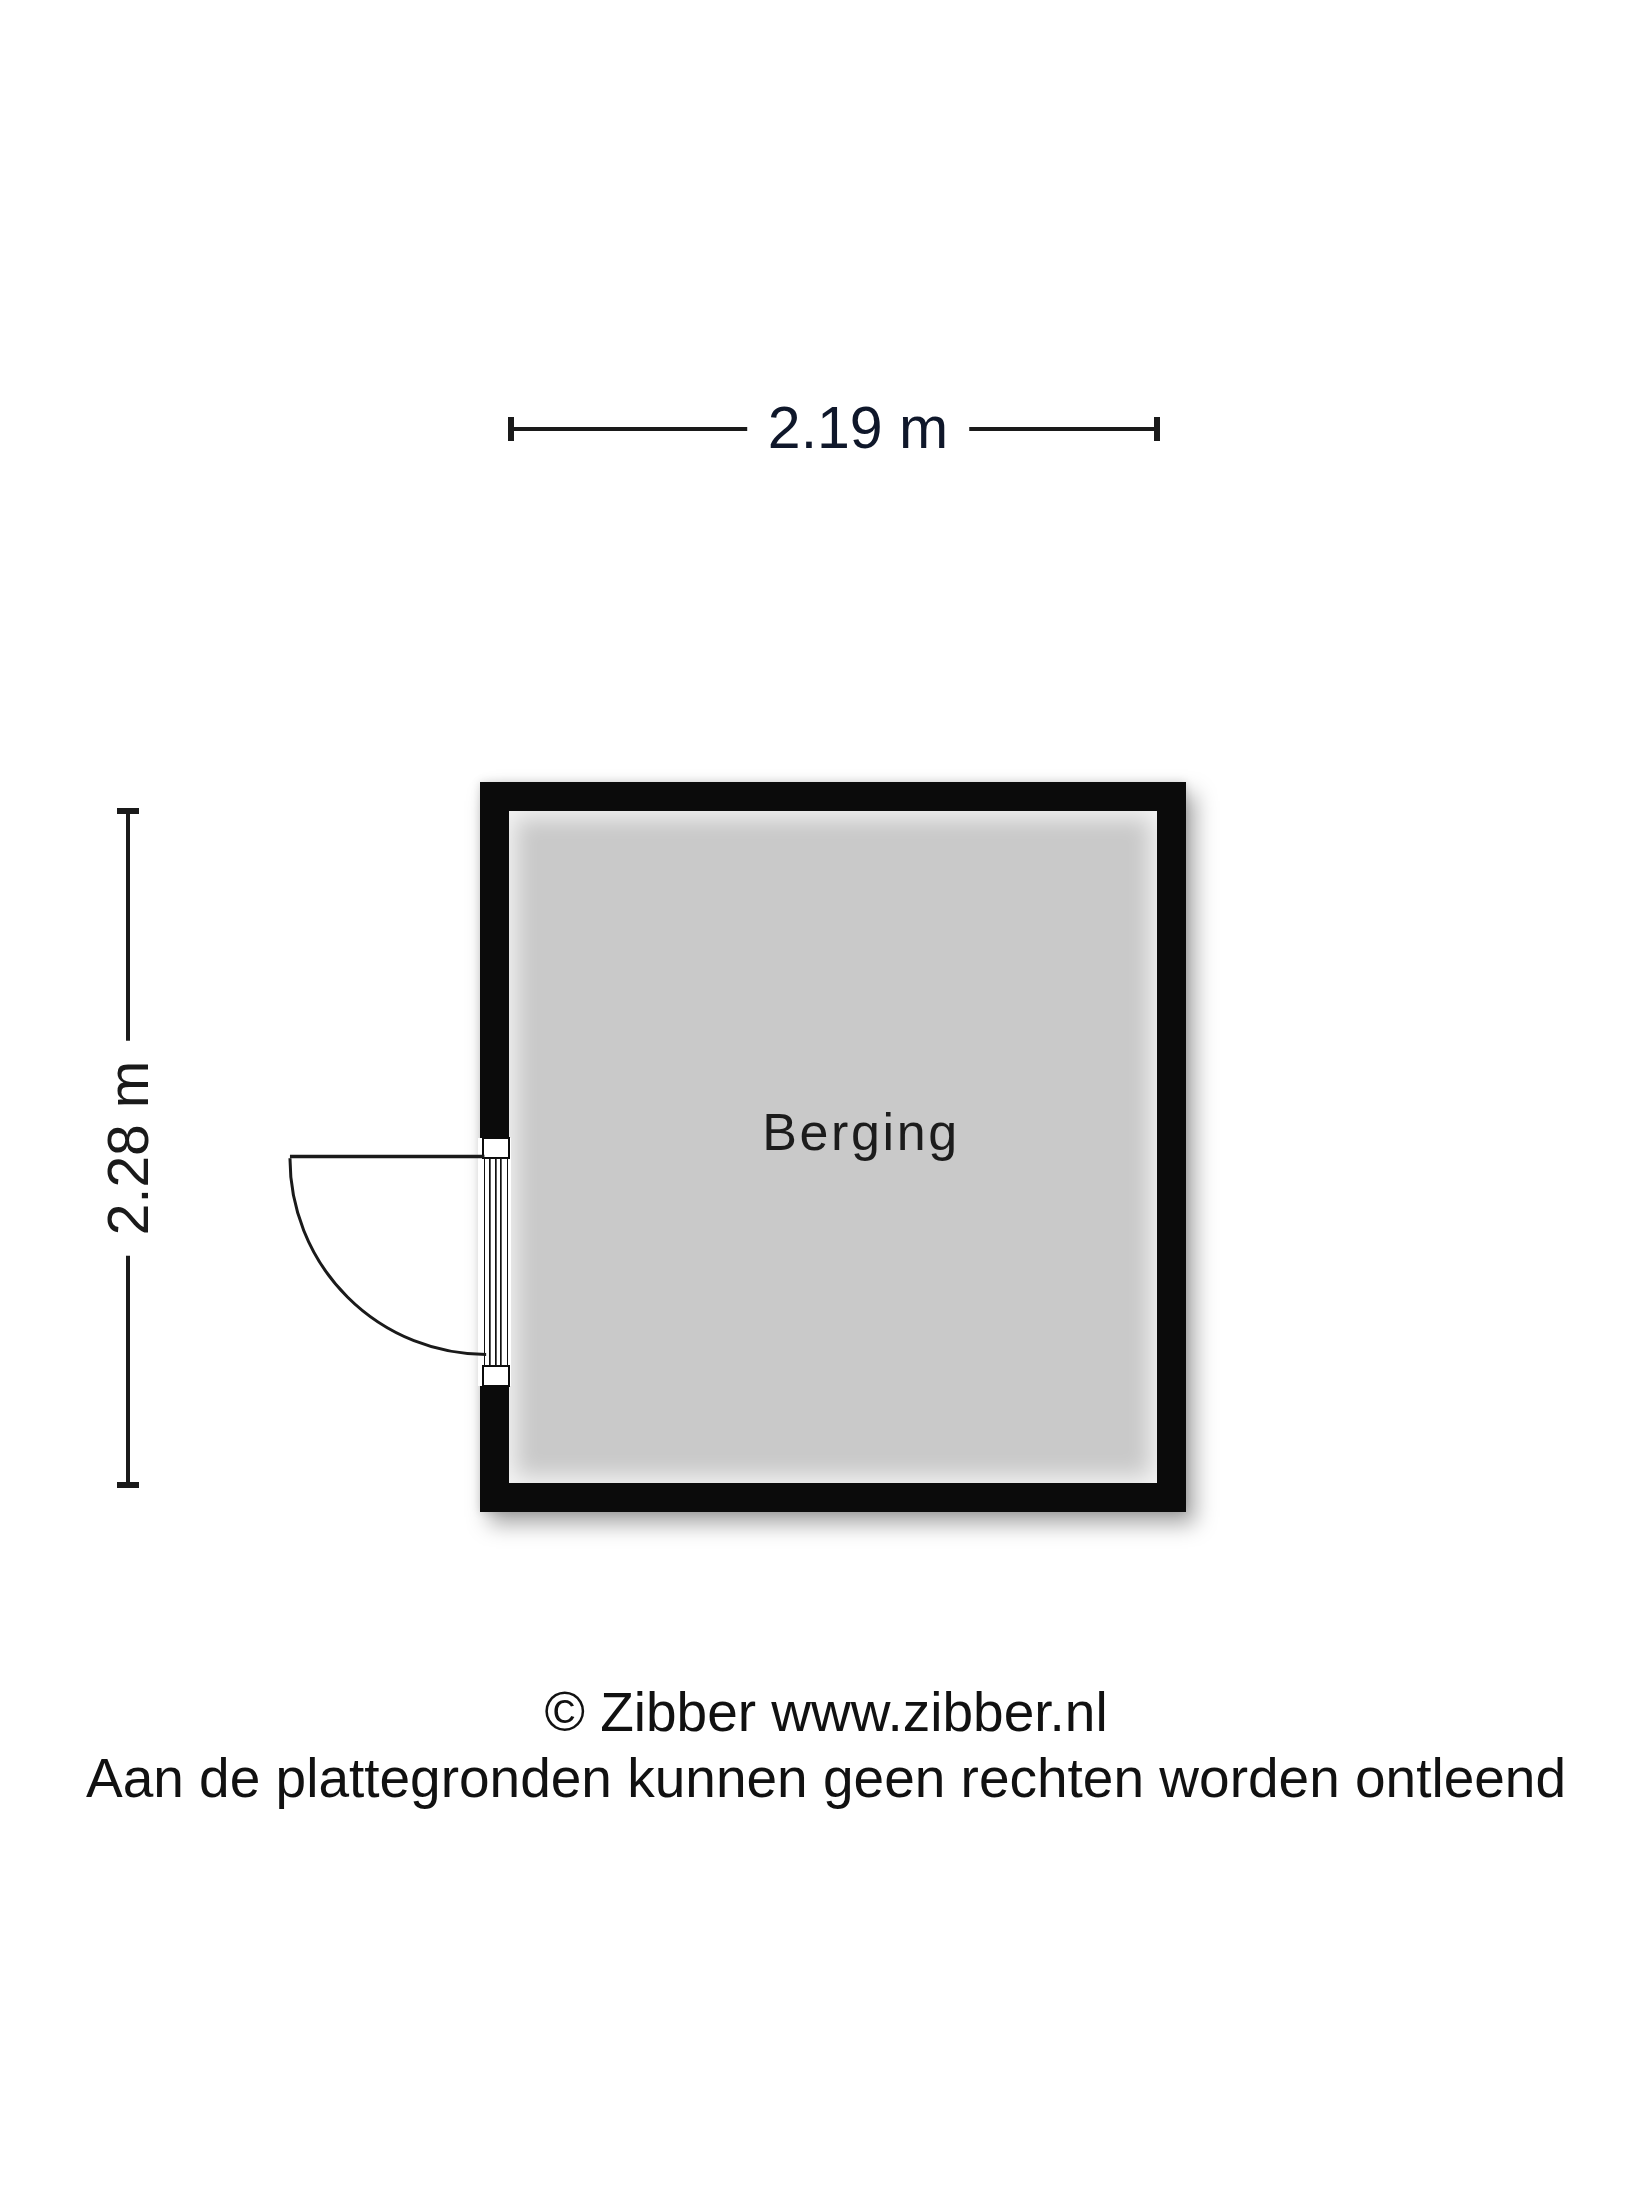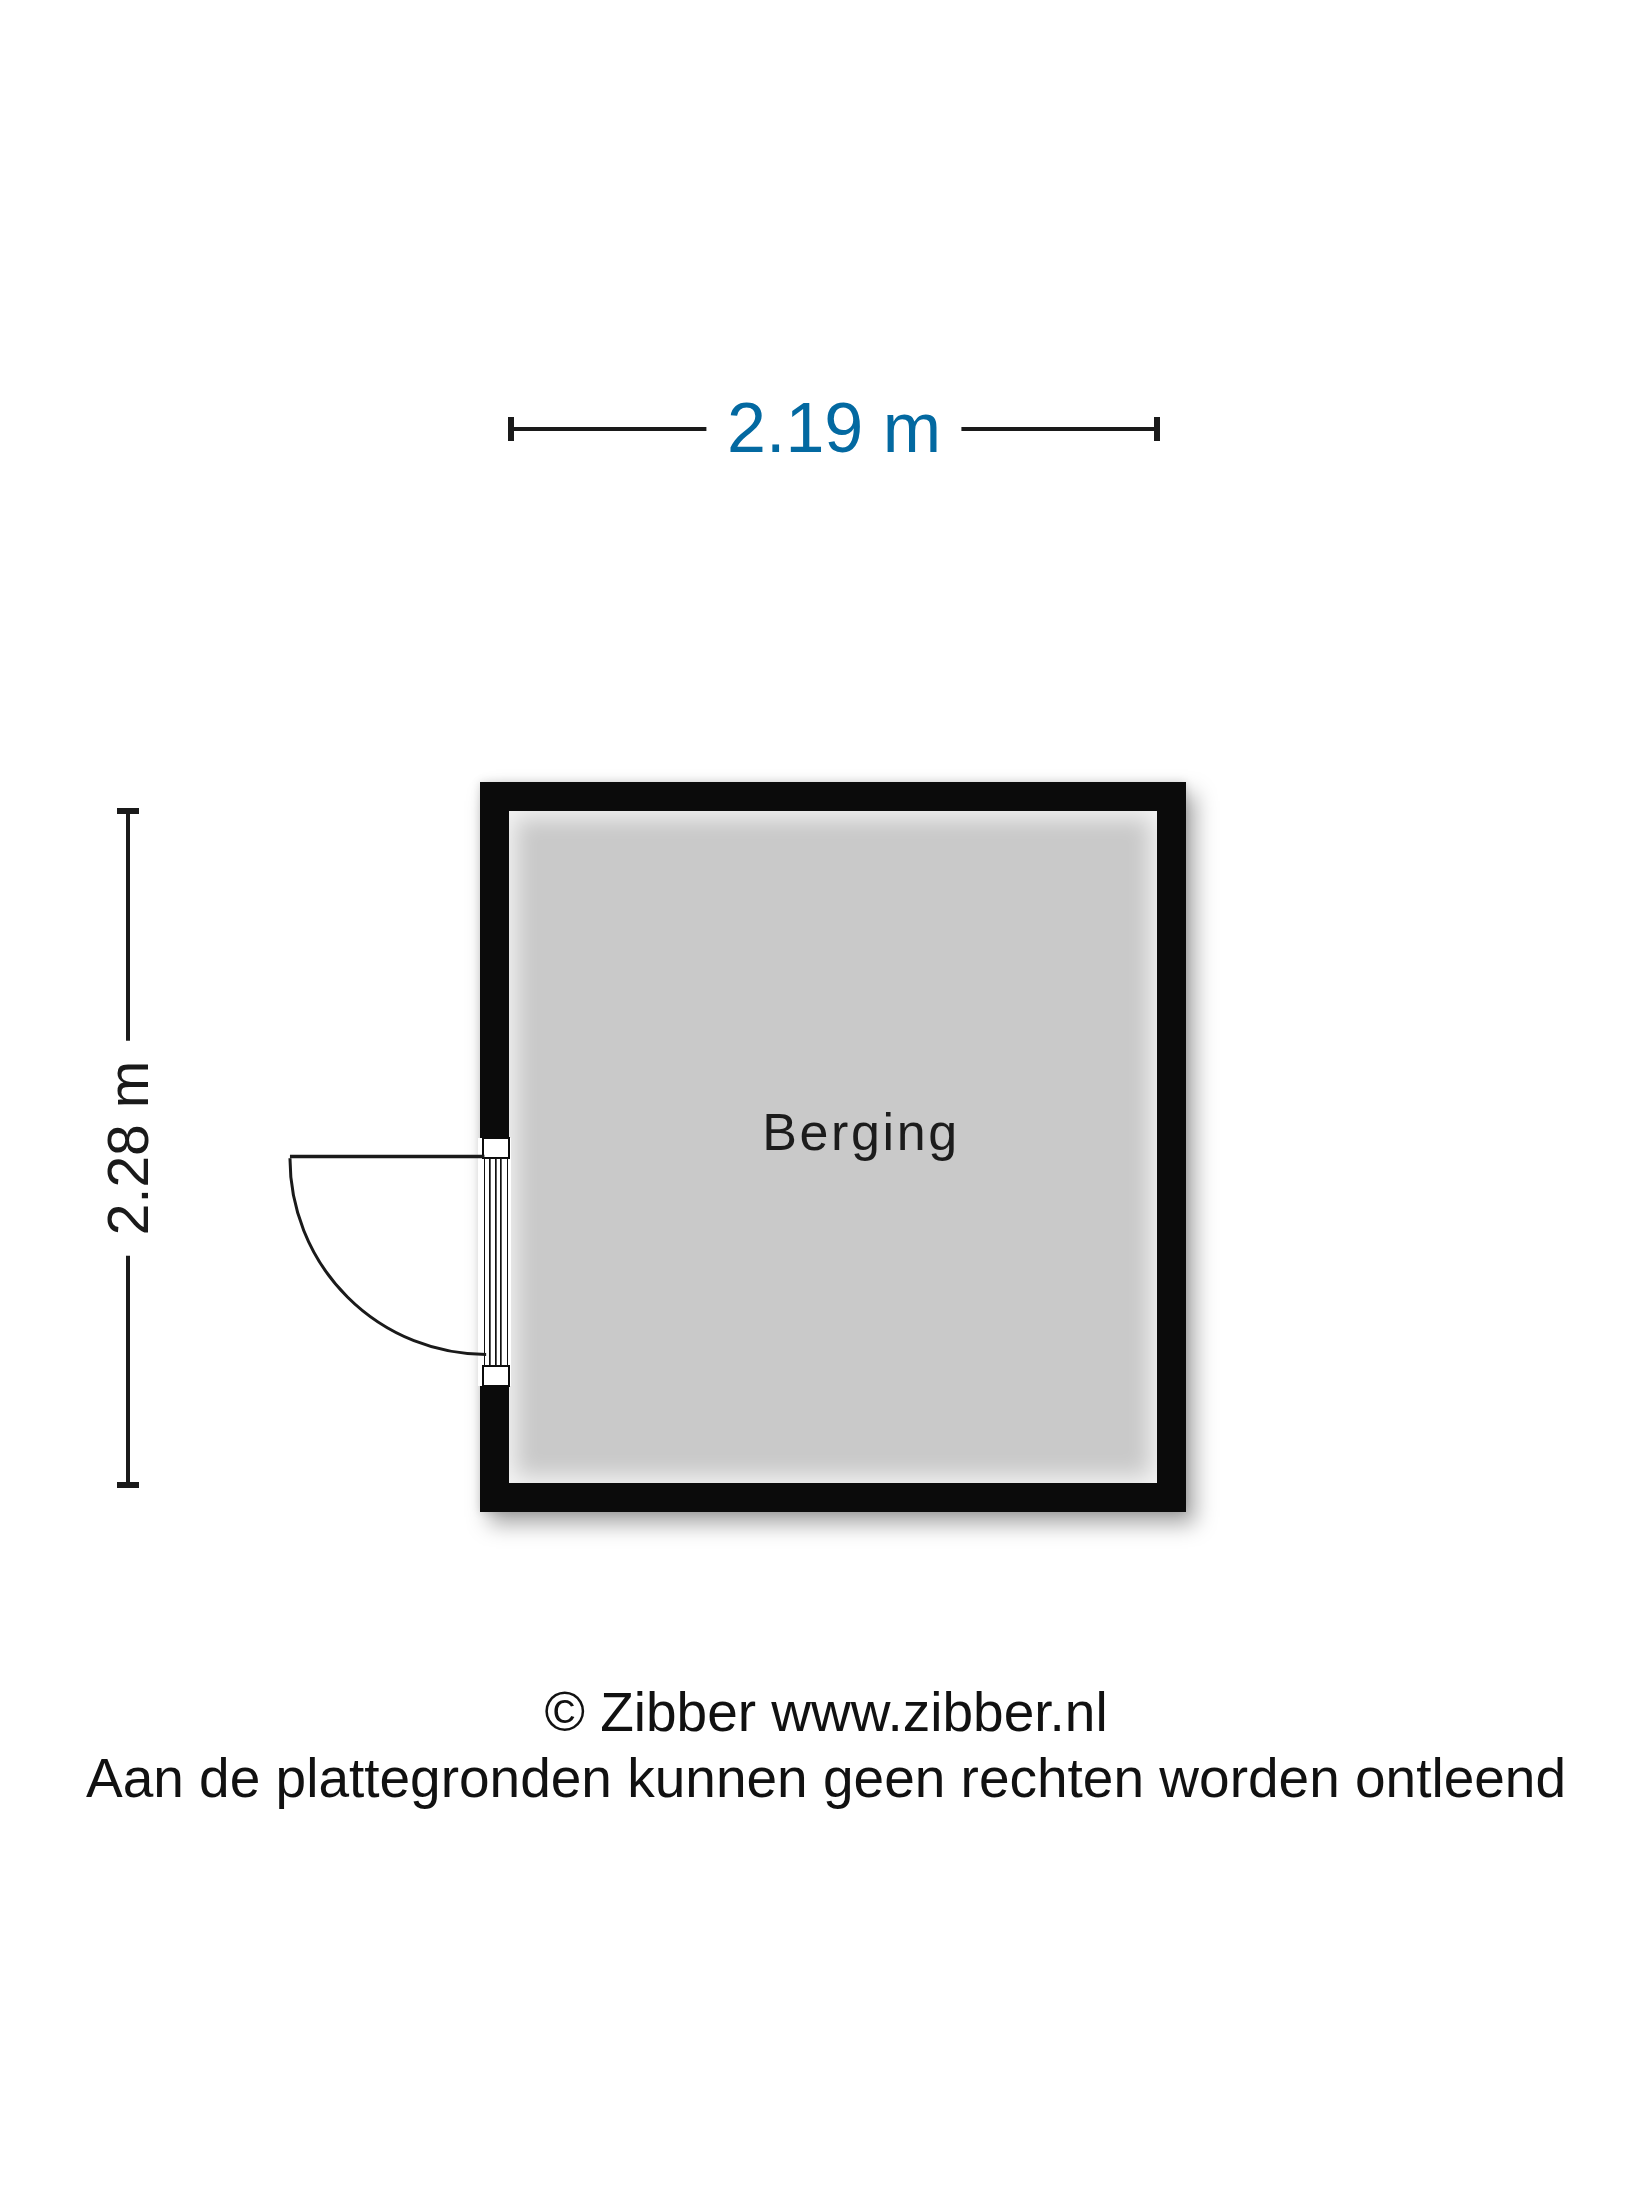--- a/index.html
+++ b/index.html
@@ -40,26 +40,26 @@
     position: absolute;
     width: 22.4px; height: 5.2px;
     background: #1a1a1a;
     left: -9.5px;
   }
   .tick-h.start { top: -2.6px; }
   .tick-h.end   { bottom: -2.6px; }
 
   .dim-label-h {
     position: absolute;
-    left: 834px; top: 428px;
+    left: 858px; top: 428px;
     transform: translate(-50%, -50%);
     background: #ffffff;
     padding: 0 20.6px;
-    font-size: 70px;
-    color: #0369a1;
+    font-size: 59px;
+    color: #0f172a;
     white-space: nowrap;
   }
   .dim-label-v {
     position: absolute;
     left: 128px; top: 1148px;
     transform: translate(-50%, -50%) rotate(-90deg);
     background: #ffffff;
     padding: 0 20.6px;
     font-size: 57px;
     color: #1a1a1a;

